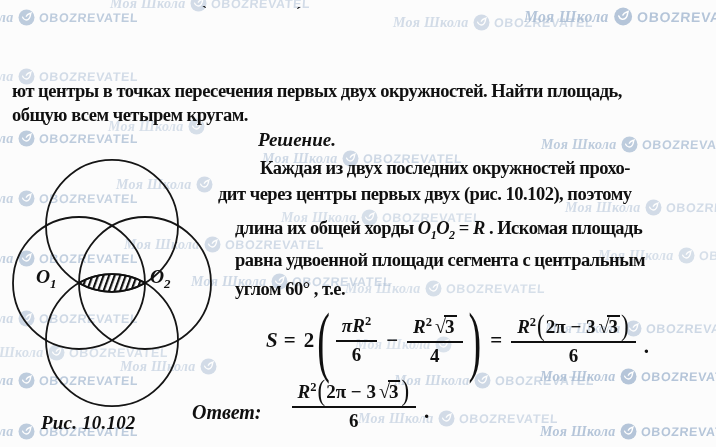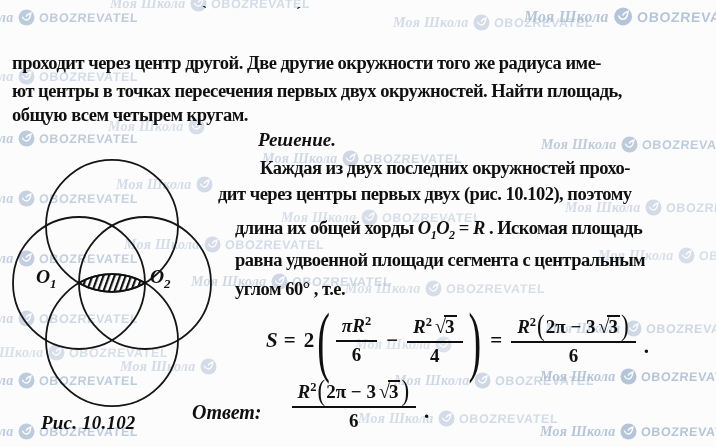--- a/index.html
+++ b/index.html
@@ -283,21 +283,20 @@
         <span class="wm-icon"><svg viewBox="0 0 17 17" width="17" height="17">
             <circle cx="8.5" cy="8.5" r="8" fill="currentColor"></circle>
             <path d="M4.6 8.1 C5.6 11.3 9.4 11.9 11.2 9.4 C12.6 7.5 12.3 5.6 12.9 4.1 C11.2 4.8 9.3 4.9 8.3 7.2" fill="none" stroke="#ffffff" stroke-width="1.4" stroke-linecap="round"></path>
           </svg></span>
         <span class="wm-brand">OBOZREVATEL</span>
       </div>
       <div class="artifact" style="left: 202px; top: 3px;">`</div>
       <div class="artifact" style="left: 296px; top: 4px;">´</div>
     </div>
 
-  <div class="pline" style="left:12px;top:53px;">проходит через центр другой. Две другие окружности того же радиуса име-</div>
   <div class="pline" style="left:12px;top:81px;">ют центры в точках пересечения первых двух окружностей. Найти площадь,</div>
   <div class="pline" style="left:12px;top:105px;">общую всем четырем кругам.</div>
 
   <svg id="figure" class="content" width="212" height="258" viewBox="0 0 212 258">
     <defs>
       <pattern id="hatch" patternUnits="userSpaceOnUse" width="5.2" height="8" patternTransform="rotate(20)">
         <line x1="1" y1="-1" x2="1" y2="9" stroke="#101010" stroke-width="2.3"></line>
       </pattern>
     </defs>
     <circle cx="104" cy="70.8" r="66" fill="none" stroke="#151515" stroke-width="1.8"></circle>

